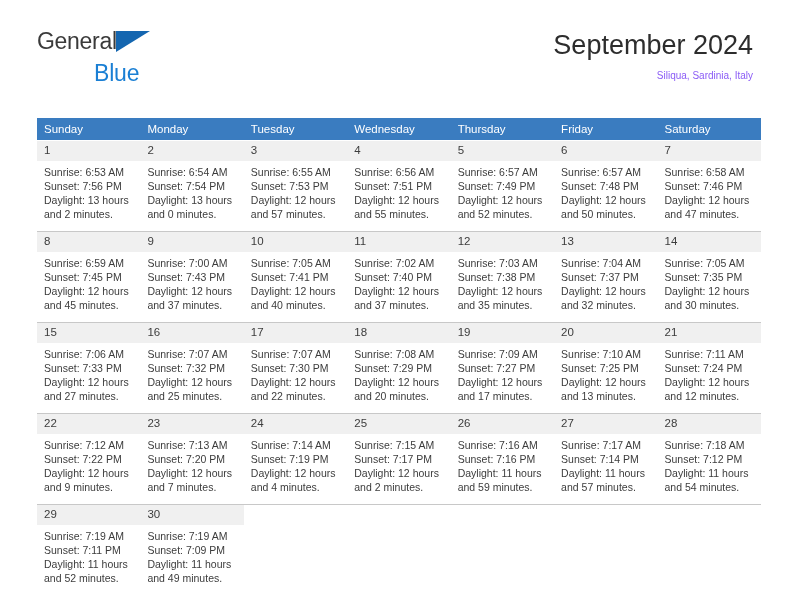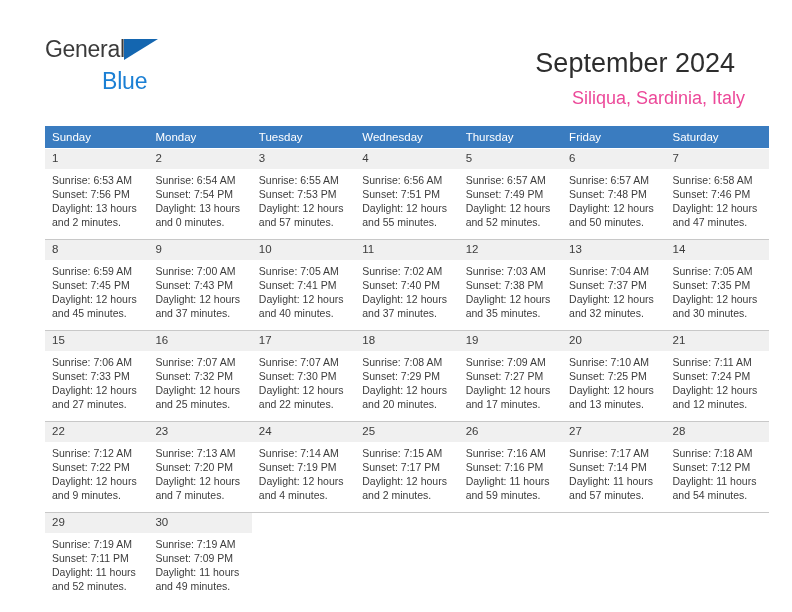--- a/index.html
+++ b/index.html
@@ -13,21 +13,21 @@
     height: 612px;
     font-family: "Liberation Sans", sans-serif;
     color: #2b2b2b;
     overflow: hidden;
   }
   .page {
     position: relative;
     width: 792px;
     height: 572px;
     box-sizing: border-box;
-    padding: 12px;
+    padding: 4px;
   }
 
   
   .header {
     display: flex;
     align-items: flex-start;
     justify-content: space-between;
     padding: 26px 35px 0 33px;
     height: 72px;
     box-sizing: border-box;
@@ -66,25 +66,25 @@
   }
   .title-block {
     text-align: right;
     padding-top: 0;
   }
   .cal-title {
     font-size: 27px;
     color: #2d2d2d;
     line-height: 1.15;
     font-weight: normal;
-    margin: 10px;
+    margin: 0;
   }
   .cal-subtitle {
-    font-size: 18px;
-    color: #ec4899;
+    font-size: 10px;
+    color: #8b5cf6;
     margin: 9px 0 0 0;
     font-weight: normal;
     line-height: 1.1;
   }
 
   
   .cal-wrap {
     padding: 0 35px 0 33px;
     box-sizing: border-box;
     margin-top: 42px;

